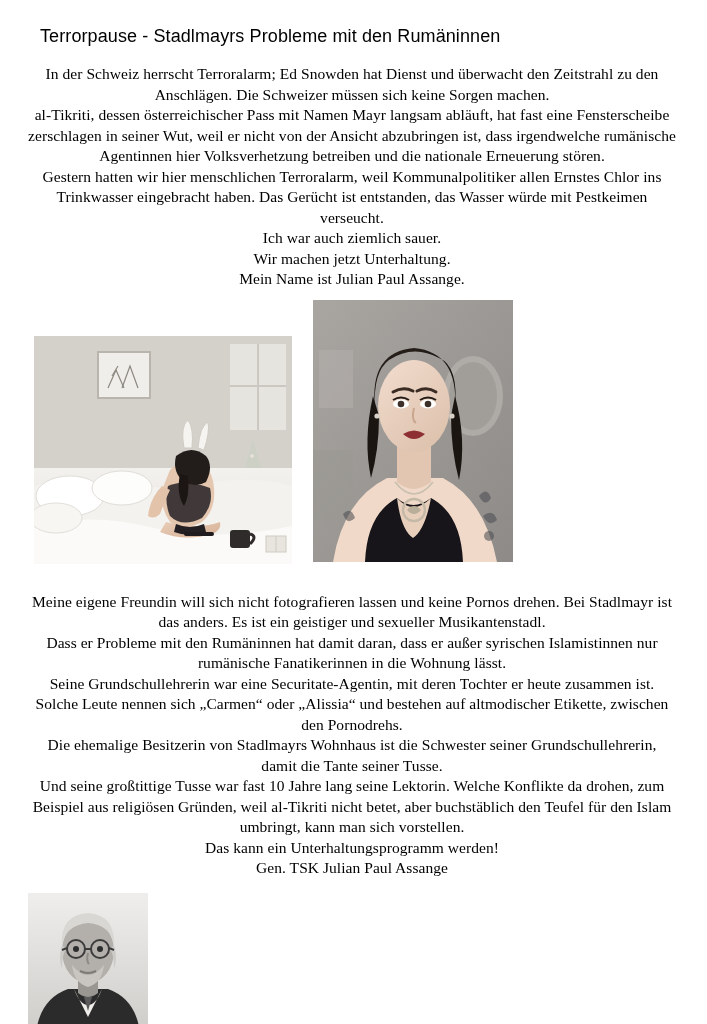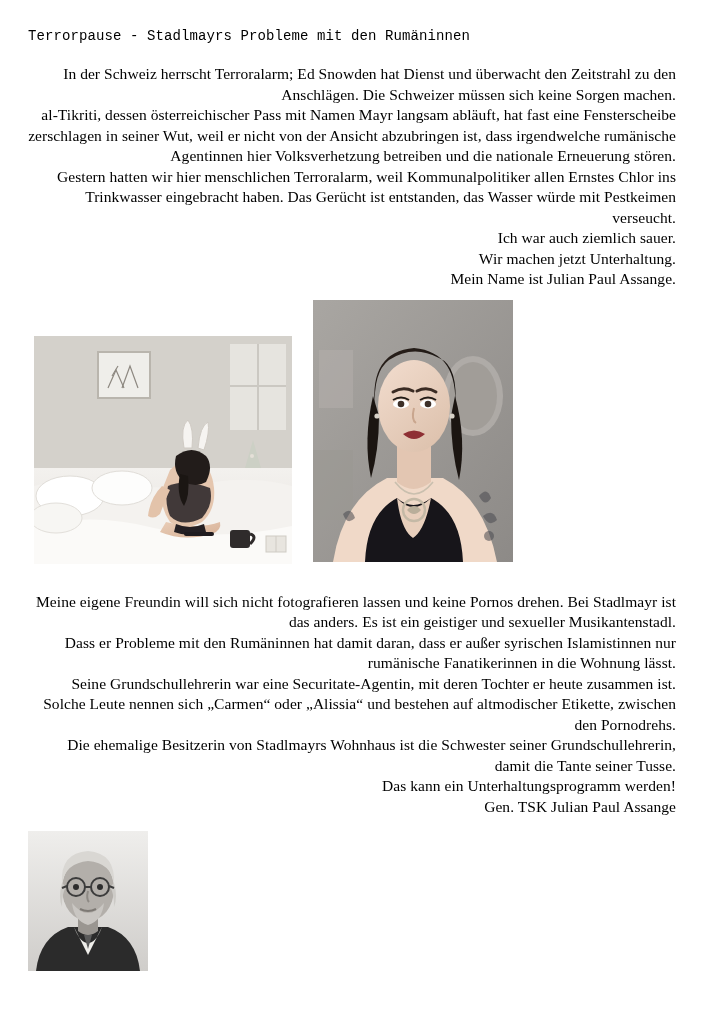--- a/index.html
+++ b/index.html
@@ -23,34 +23,34 @@
     height: 1024px;
     background: #ffffff;
   }
   .content {
     position: absolute;
     left: 28px;
     top: 26px;
     width: 648px;
   }
   .doc-title {
-    font-family: Liberation Mono, monospace;
-    font-size: 14px;
+    font-family: Liberation Sans, sans-serif;
+    font-size: 18px;
     line-height: 20px;
-    margin: 0 0 18px 0;
+    margin: 0 0 18px 12px;
     font-weight: normal;
     letter-spacing: 0.1px;
   }
   .para {
     font-family: "Liberation Serif", serif;
     font-size: 15.5px;
     line-height: 20.5px;
     margin: 0;
     letter-spacing: 0.05px;
-    text-align: right;
+    text-align: center;
   }
   .photo {
     position: relative;
     overflow: hidden;
     background: #d8d3cd;
     border: 0;
   }
   .photo-bottom {
     width: 120px;
     height: 140px;
@@ -245,20 +245,21 @@
           </g>
         </svg>
       </div>
     </div>
 
     <div class="after-images">
       <p class="para">Meine eigene Freundin will sich nicht fotografieren lassen und keine Pornos drehen. Bei Stadlmayr ist das anders. Es ist ein geistiger und sexueller Musikantenstadl.</p>
       <p class="para">Dass er Probleme mit den Rumäninnen hat damit daran, dass er außer syrischen Islamistinnen nur rumänische Fanatikerinnen in die Wohnung lässt.</p>
       <p class="para">Seine Grundschullehrerin war eine Securitate-Agentin, mit deren Tochter er heute zusammen ist. Solche Leute nennen sich „Carmen“ oder „Alissia“ und bestehen auf altmodischer Etikette, zwischen den Pornodrehs.</p>
       <p class="para">Die ehemalige Besitzerin von Stadlmayrs Wohnhaus ist die Schwester seiner Grundschullehrerin, damit die Tante seiner Tusse.</p>
+      <p class="para">Und seine großtittige Tusse war fast 10 Jahre lang seine Lektorin. Welche Konflikte da drohen, zum Beispiel aus religiösen Gründen, weil al-Tikriti nicht betet, aber buchstäblich den Teufel für den Islam umbringt, kann man sich vorstellen.</p>
       <p class="para">Das kann ein Unterhaltungsprogramm werden!</p>
       <p class="para">Gen. TSK Julian Paul Assange</p>
     </div>
 
     <div class="footer-img-wrap">
       <div class="photo photo-bottom">
         <svg width="120" height="140" viewBox="0 0 120 140" xmlns="http://www.w3.org/2000/svg" aria-hidden="true">
           <defs>
             <linearGradient id="bwbg" x1="0" y1="0" x2="0" y2="1">
               <stop offset="0" stop-color="#efeeec"></stop>

